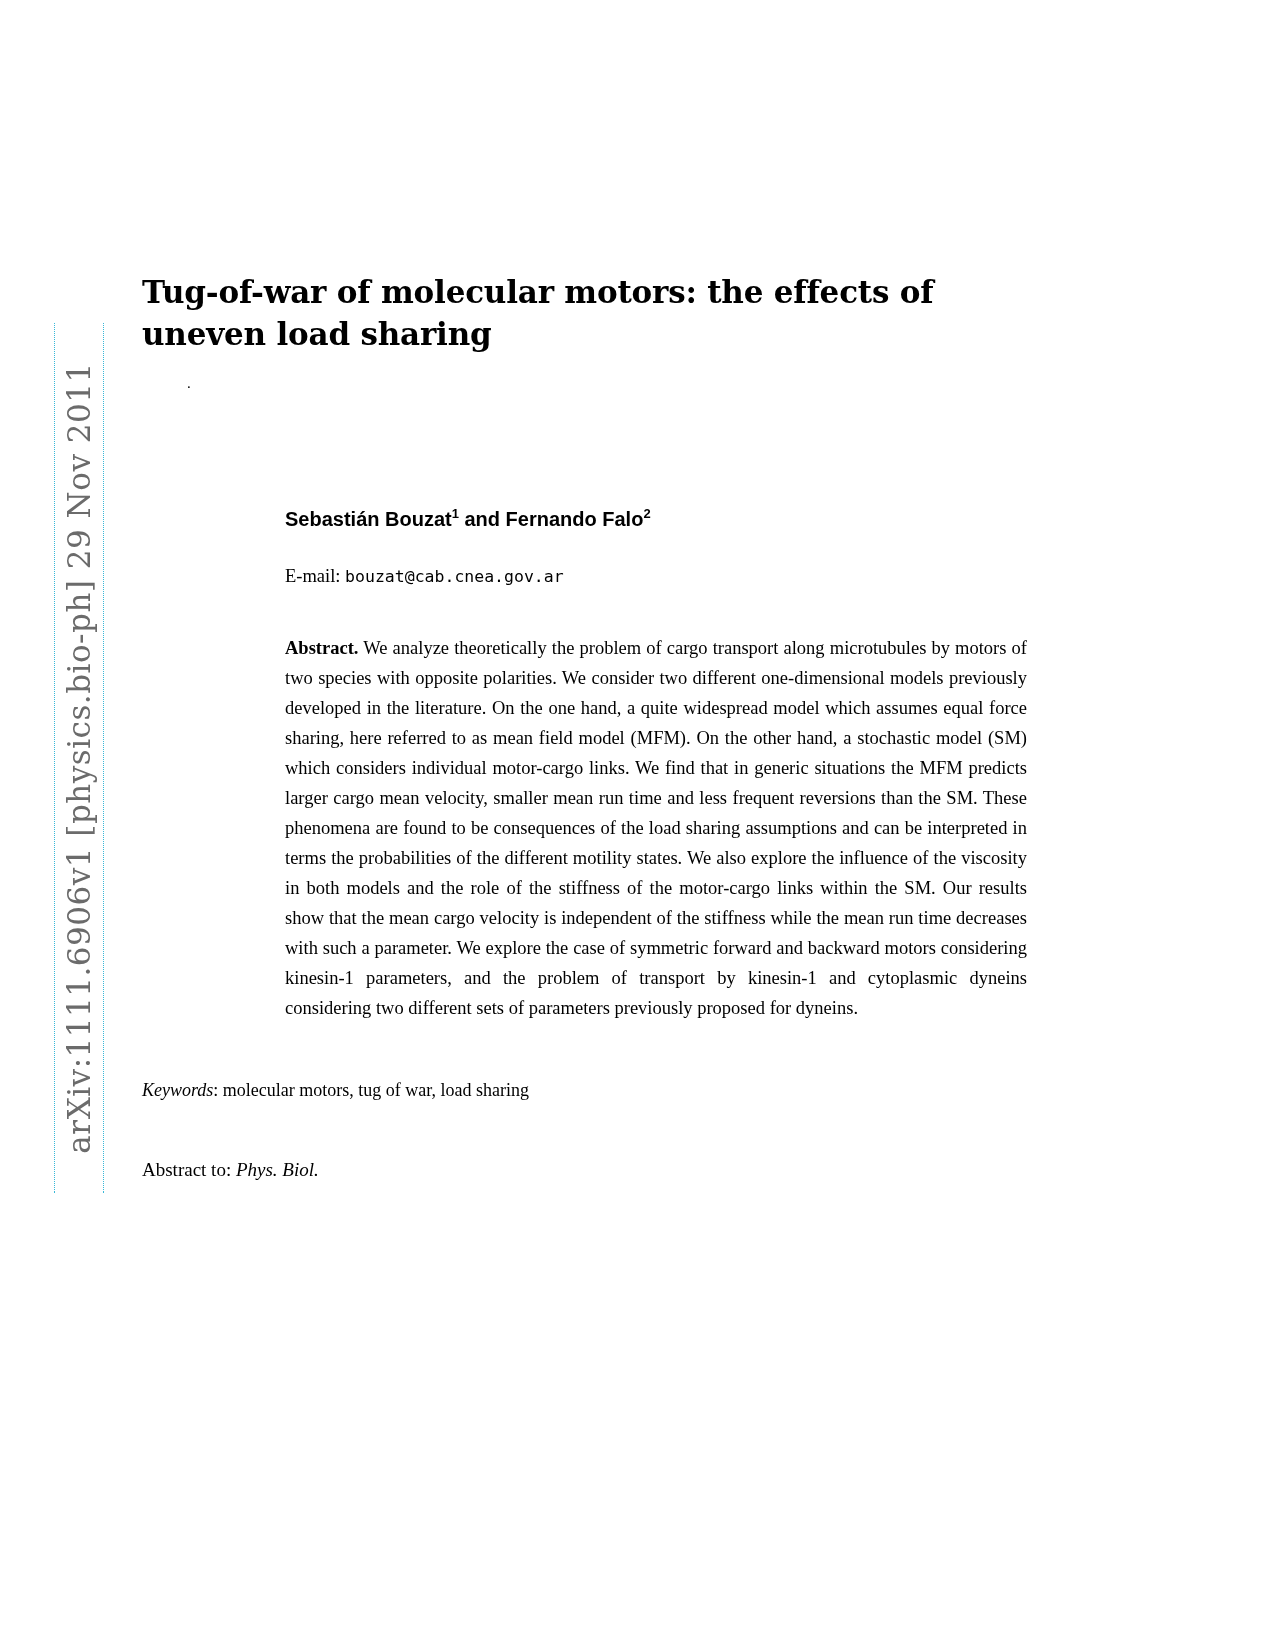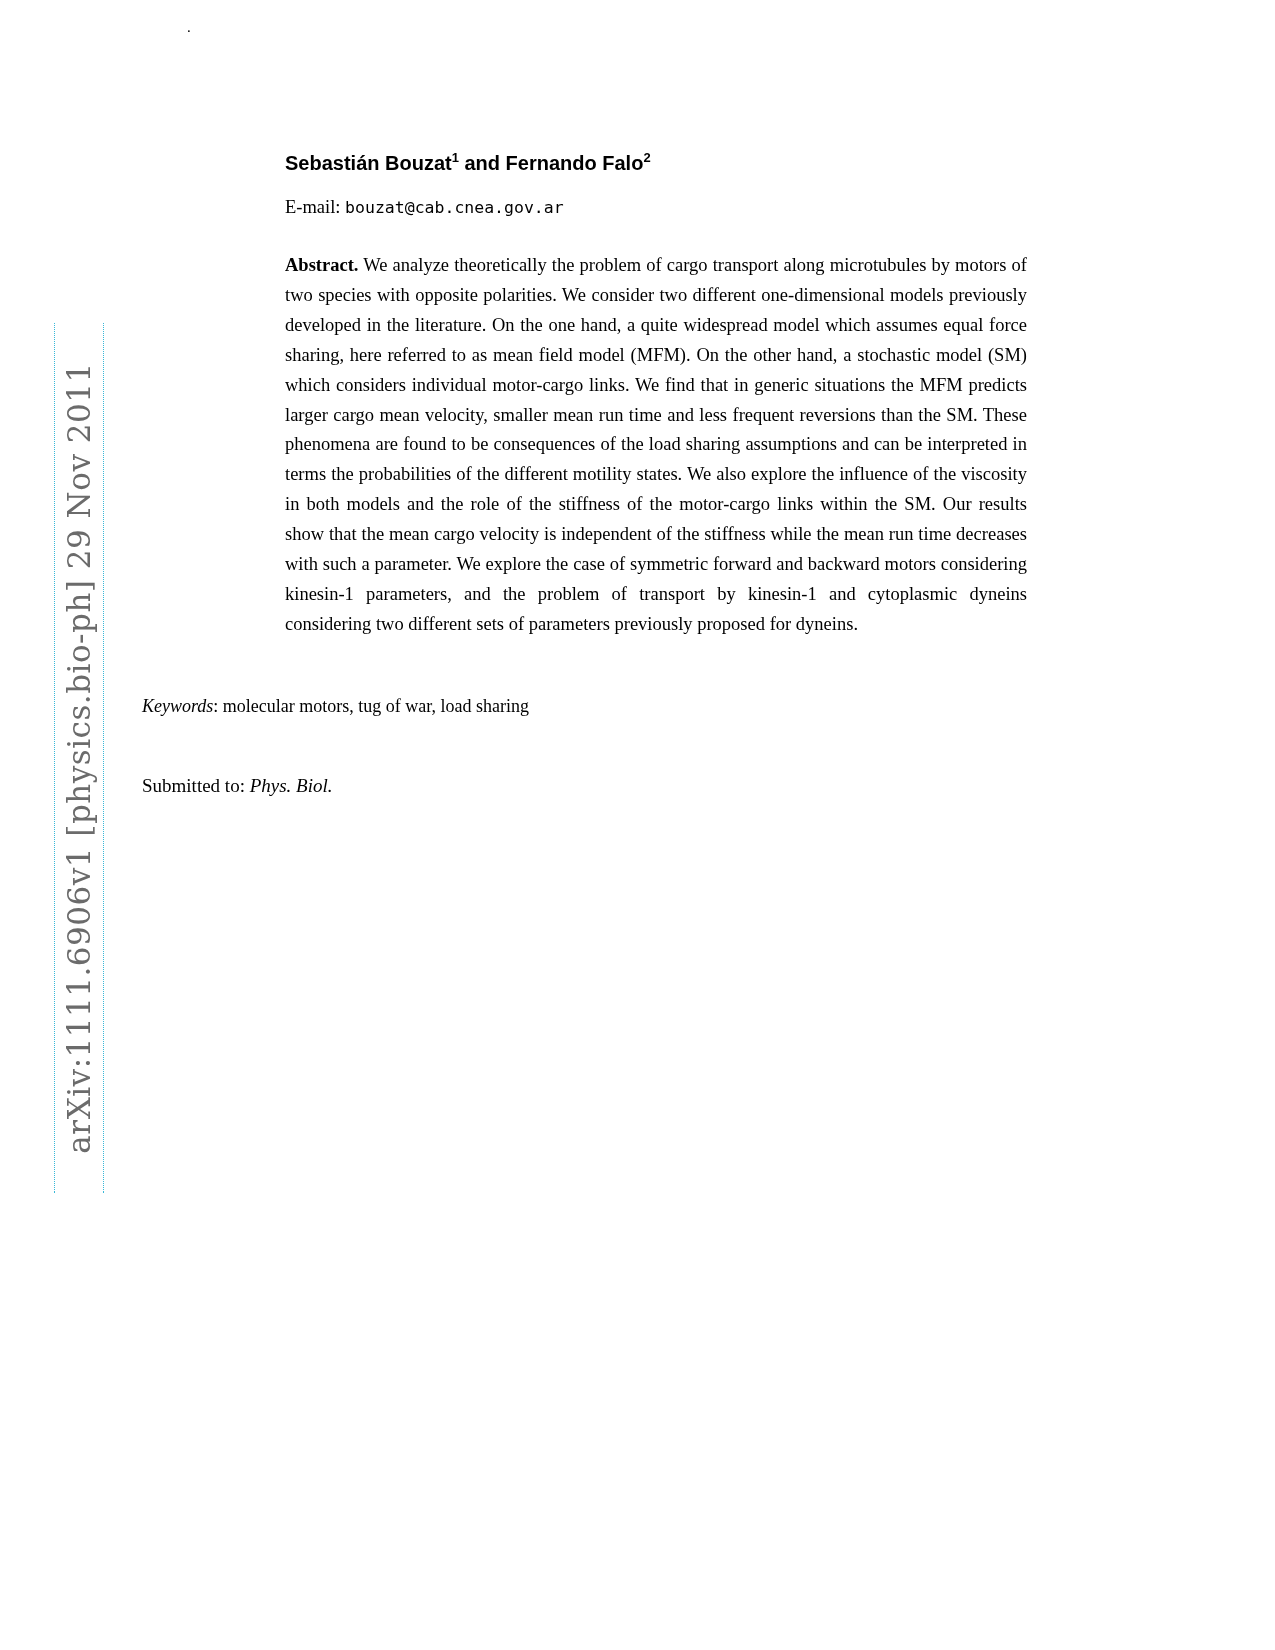--- a/index.html
+++ b/index.html
@@ -76,32 +76,32 @@
   .authors sup { font-size: 13px; font-weight: bold; vertical-align: super; }
 
   .affil {
     font-size: 18.5px;
     line-height: 1.52;
     margin-top: 11px;
   }
 
   .email {
     font-size: 18.5px;
-    margin-top: 22px;
+    margin-top: 36px;
   }
   .email .mono {
     font-family: "DejaVu Sans Mono", monospace;
     font-size: 16.5px;
   }
 
   .abstract {
     font-size: 18.5px;
     line-height: 1.62;
     text-align: justify;
-    margin-top: 33px;
+    margin-top: 47px;
   }
   .abstract .lbl { font-weight: bold; }
 
   .pacs {
     font-size: 18.5px;
     margin-top: 46px;
   }
 
   .keywords {
     font-size: 18px;
@@ -117,20 +117,21 @@
 </style>
 </head>
 <body>
 
 <div class="page">
 
   <div class="arxiv-stamp">arXiv:1111.6906v1  [physics.bio-ph]  29 Nov 2011</div>
 
   <div class="content">
 
+    <h1 class="title">Tug-of-war of molecular motors: the effects of uneven load sharing</h1>
 
     <div class="tiny-dot">.</div>
 
     <div class="authors indented">
       <span>Sebastián Bouzat</span><sup>1</sup><span> and Fernando Falo</span><sup>2</sup>
     </div>
 
 
     <div class="email indented">
       <span>E-mail: </span><span class="mono">bouzat@cab.cnea.gov.ar</span>
@@ -140,17 +141,17 @@
       <span class="lbl">Abstract.</span>
       <span>We analyze theoretically the problem of cargo transport along microtubules by motors of two species with opposite polarities. We consider two different one-dimensional models previously developed in the literature. On the one hand, a quite widespread model which assumes equal force sharing, here referred to as mean field model (MFM). On the other hand, a stochastic model (SM) which considers individual motor-cargo links. We find that in generic situations the MFM predicts larger cargo mean velocity, smaller mean run time and less frequent reversions than the SM. These phenomena are found to be consequences of the load sharing assumptions and can be interpreted in terms the probabilities of the different motility states. We also explore the influence of the viscosity in both models and the role of the stiffness of the motor-cargo links within the SM. Our results show that the mean cargo velocity is independent of the stiffness while the mean run time decreases with such a parameter. We explore the case of symmetric forward and backward motors considering kinesin-1 parameters, and the problem of transport by kinesin-1 and cytoplasmic dyneins considering two different sets of parameters previously proposed for dyneins.</span>
     </div>
 
 
     <div class="keywords">
       <span class="kw">Keywords</span><span>: molecular motors, tug of war, load sharing</span>
     </div>
 
     <div class="submitted">
-      <span>Submitted to: </span><span class="journal">Phys. Biol.</span>
+      <span>Abstract to: </span><span class="journal">Phys. Biol.</span>
     </div>
 
   </div>
 </div>
 
 </body></html>

